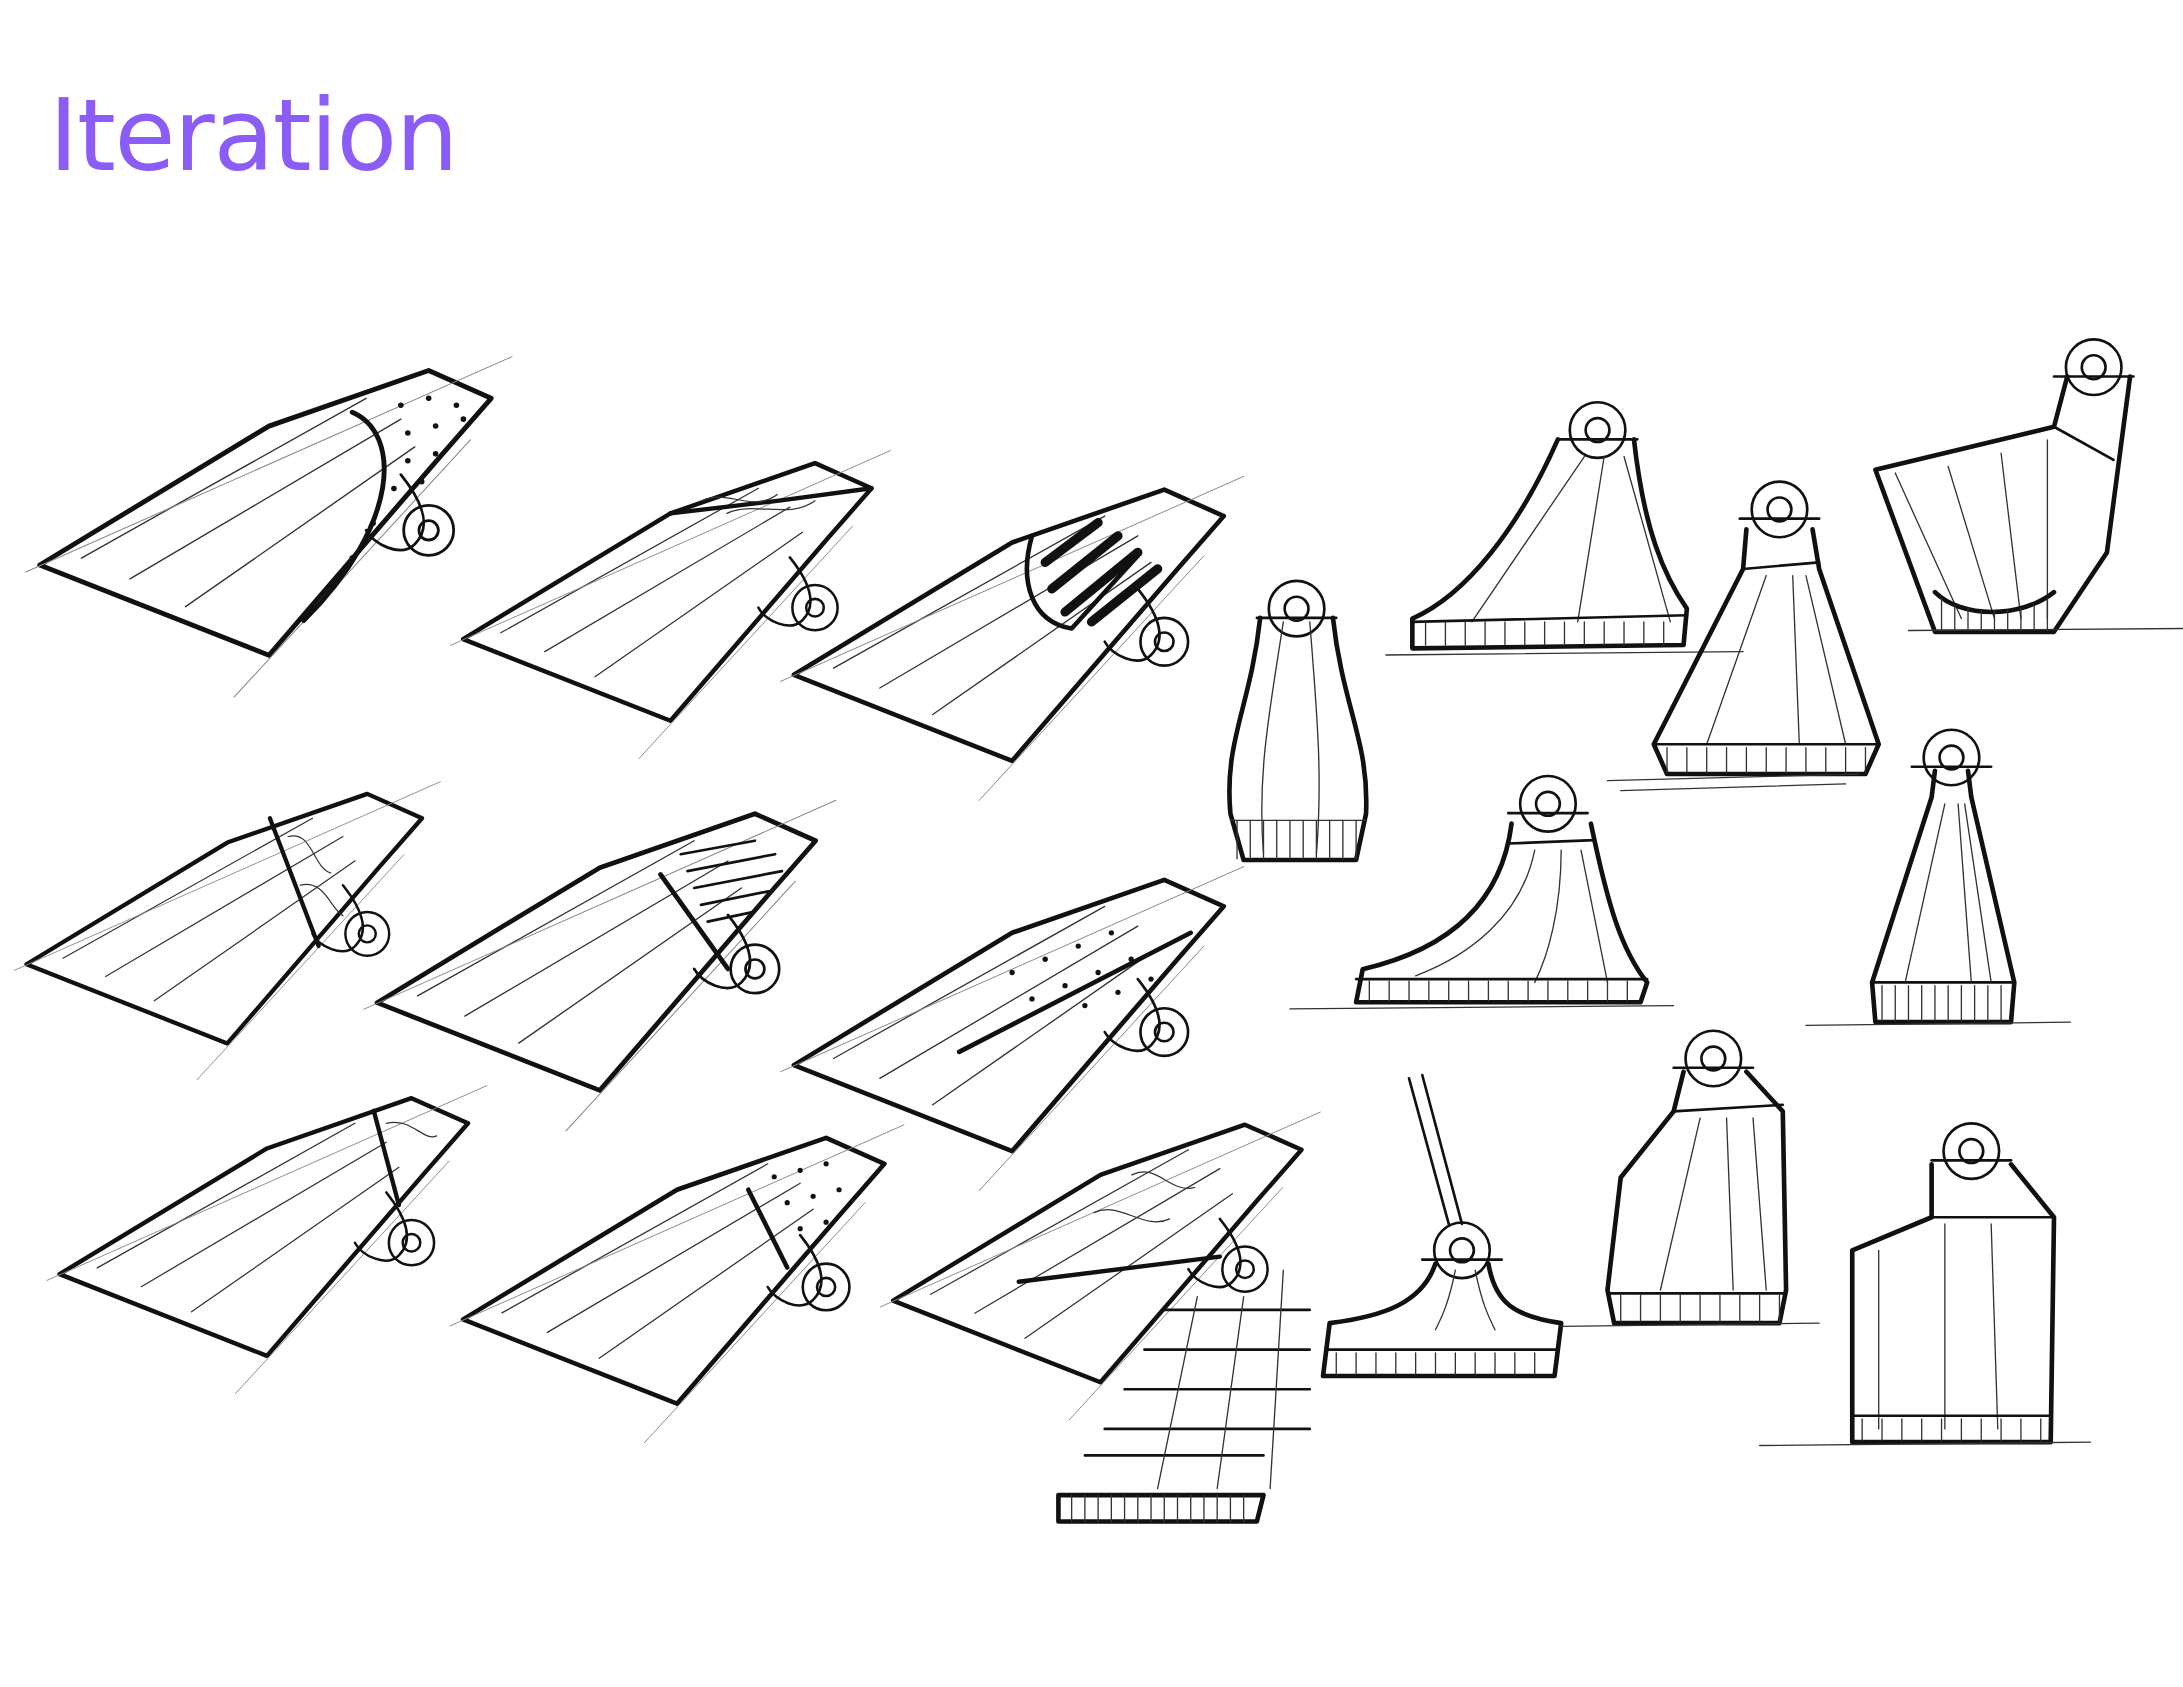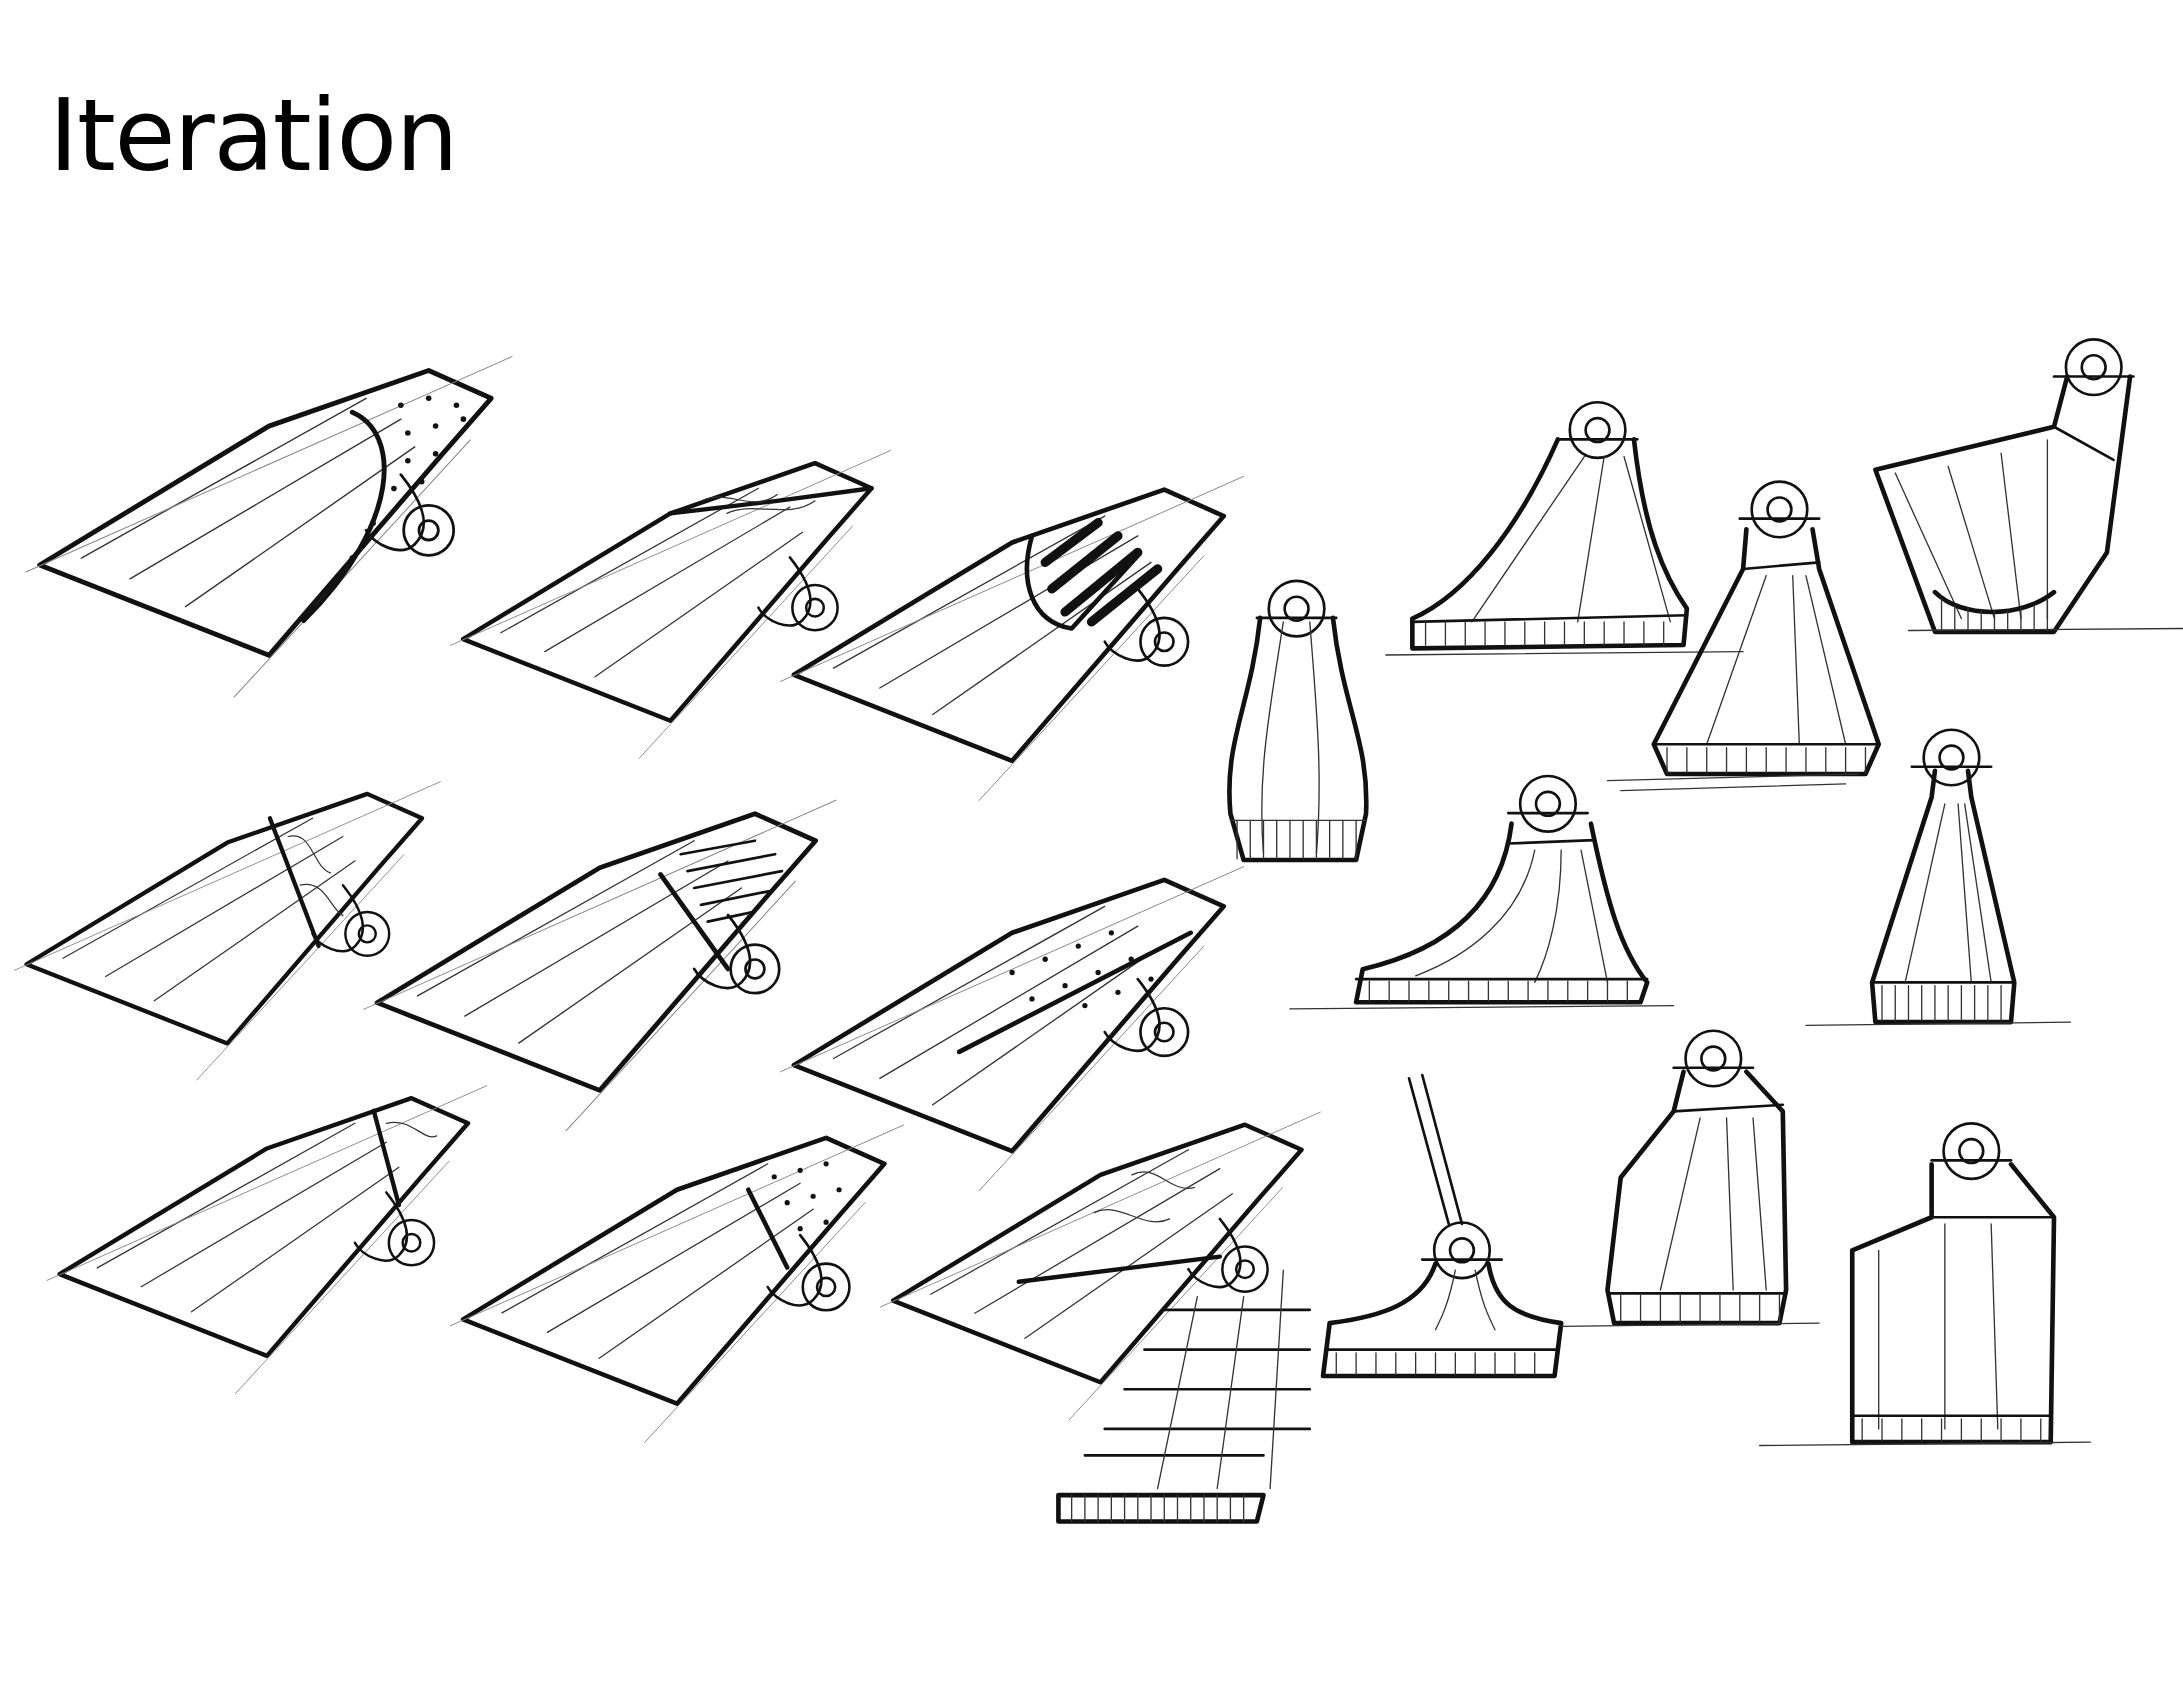--- a/index.html
+++ b/index.html
@@ -1,17 +1,17 @@
 <!DOCTYPE html>
 <html style="font-size:10.6px"><head>
 <meta charset="utf-8">
 <style>
   html, body { margin: 0; padding: 0; background: #ffffff; }
   body { width: 2183px; height: 1687px; position: relative; overflow: hidden; font-family: "DejaVu Sans", "Liberation Sans", sans-serif; }
-  .title { position: absolute; left: 49px; top: 86px; font-size: 99px; font-weight: 400; color: #000000; letter-spacing: -1.3px; line-height: 1; }
+  .title { position: absolute; left: 49px; top: 86px; font-size: 99px; font-weight: 400; color: #8b5cf6; letter-spacing: -1.3px; line-height: 1; }
   .sheet { position: absolute; left: 0; top: 0; width: 2183px; height: 1687px; }
   svg .ink { fill: none; stroke: #111; stroke-linecap: round; stroke-linejoin: round; }
   svg .thick { stroke-width: 7; }
   svg .med { stroke-width: 4; }
   svg .thin { stroke-width: 2; stroke: #333; }
   svg .faint { stroke-width: 1.5; stroke: #888; }
   svg .dot { fill: #111; }
 </style>
 </head>
 <body>

